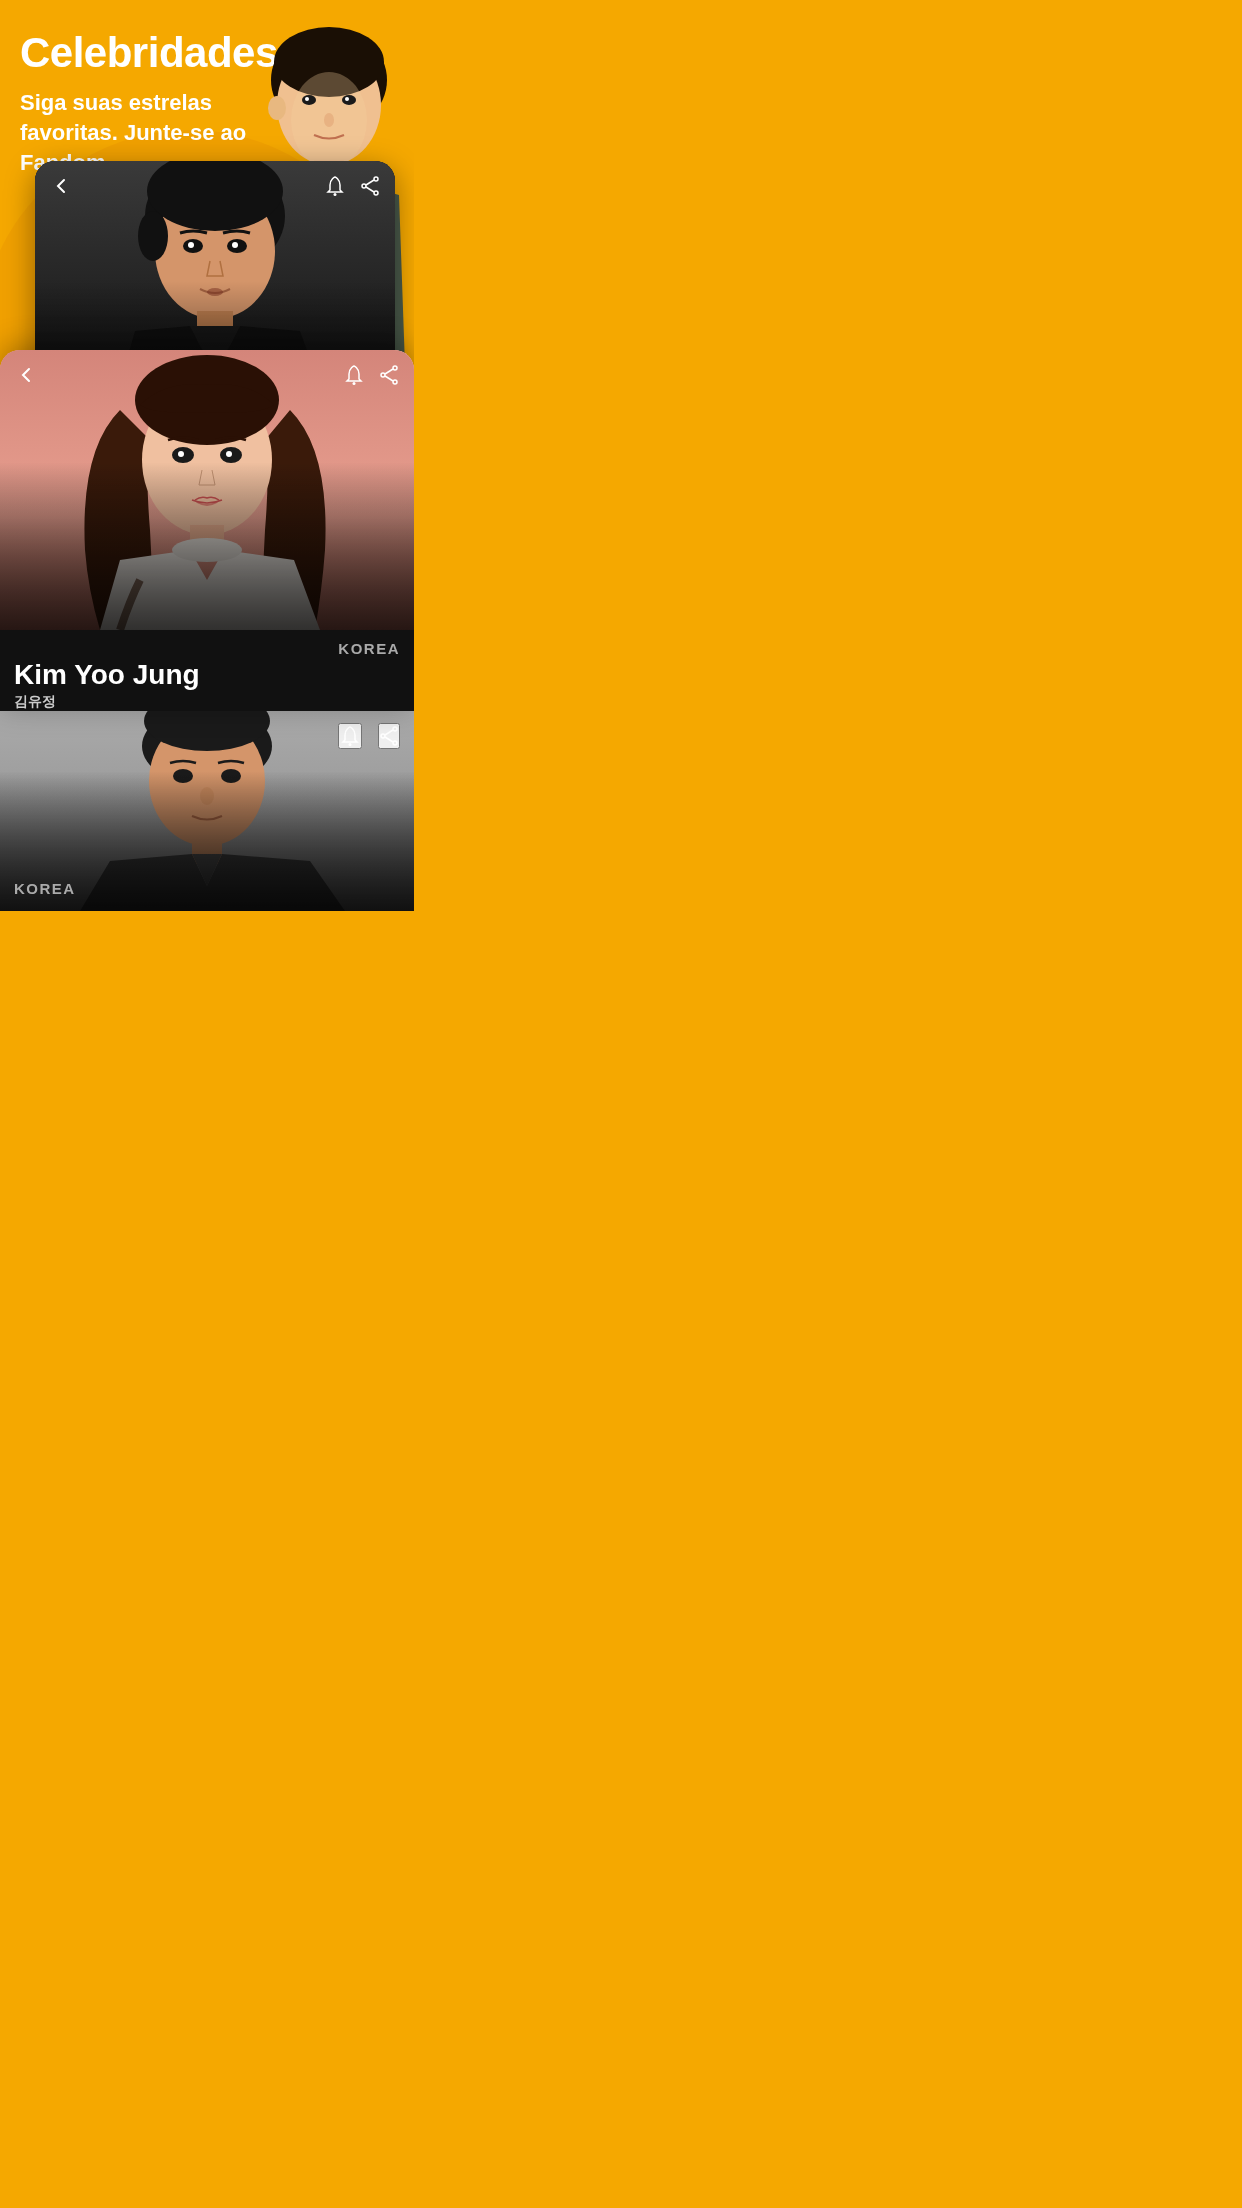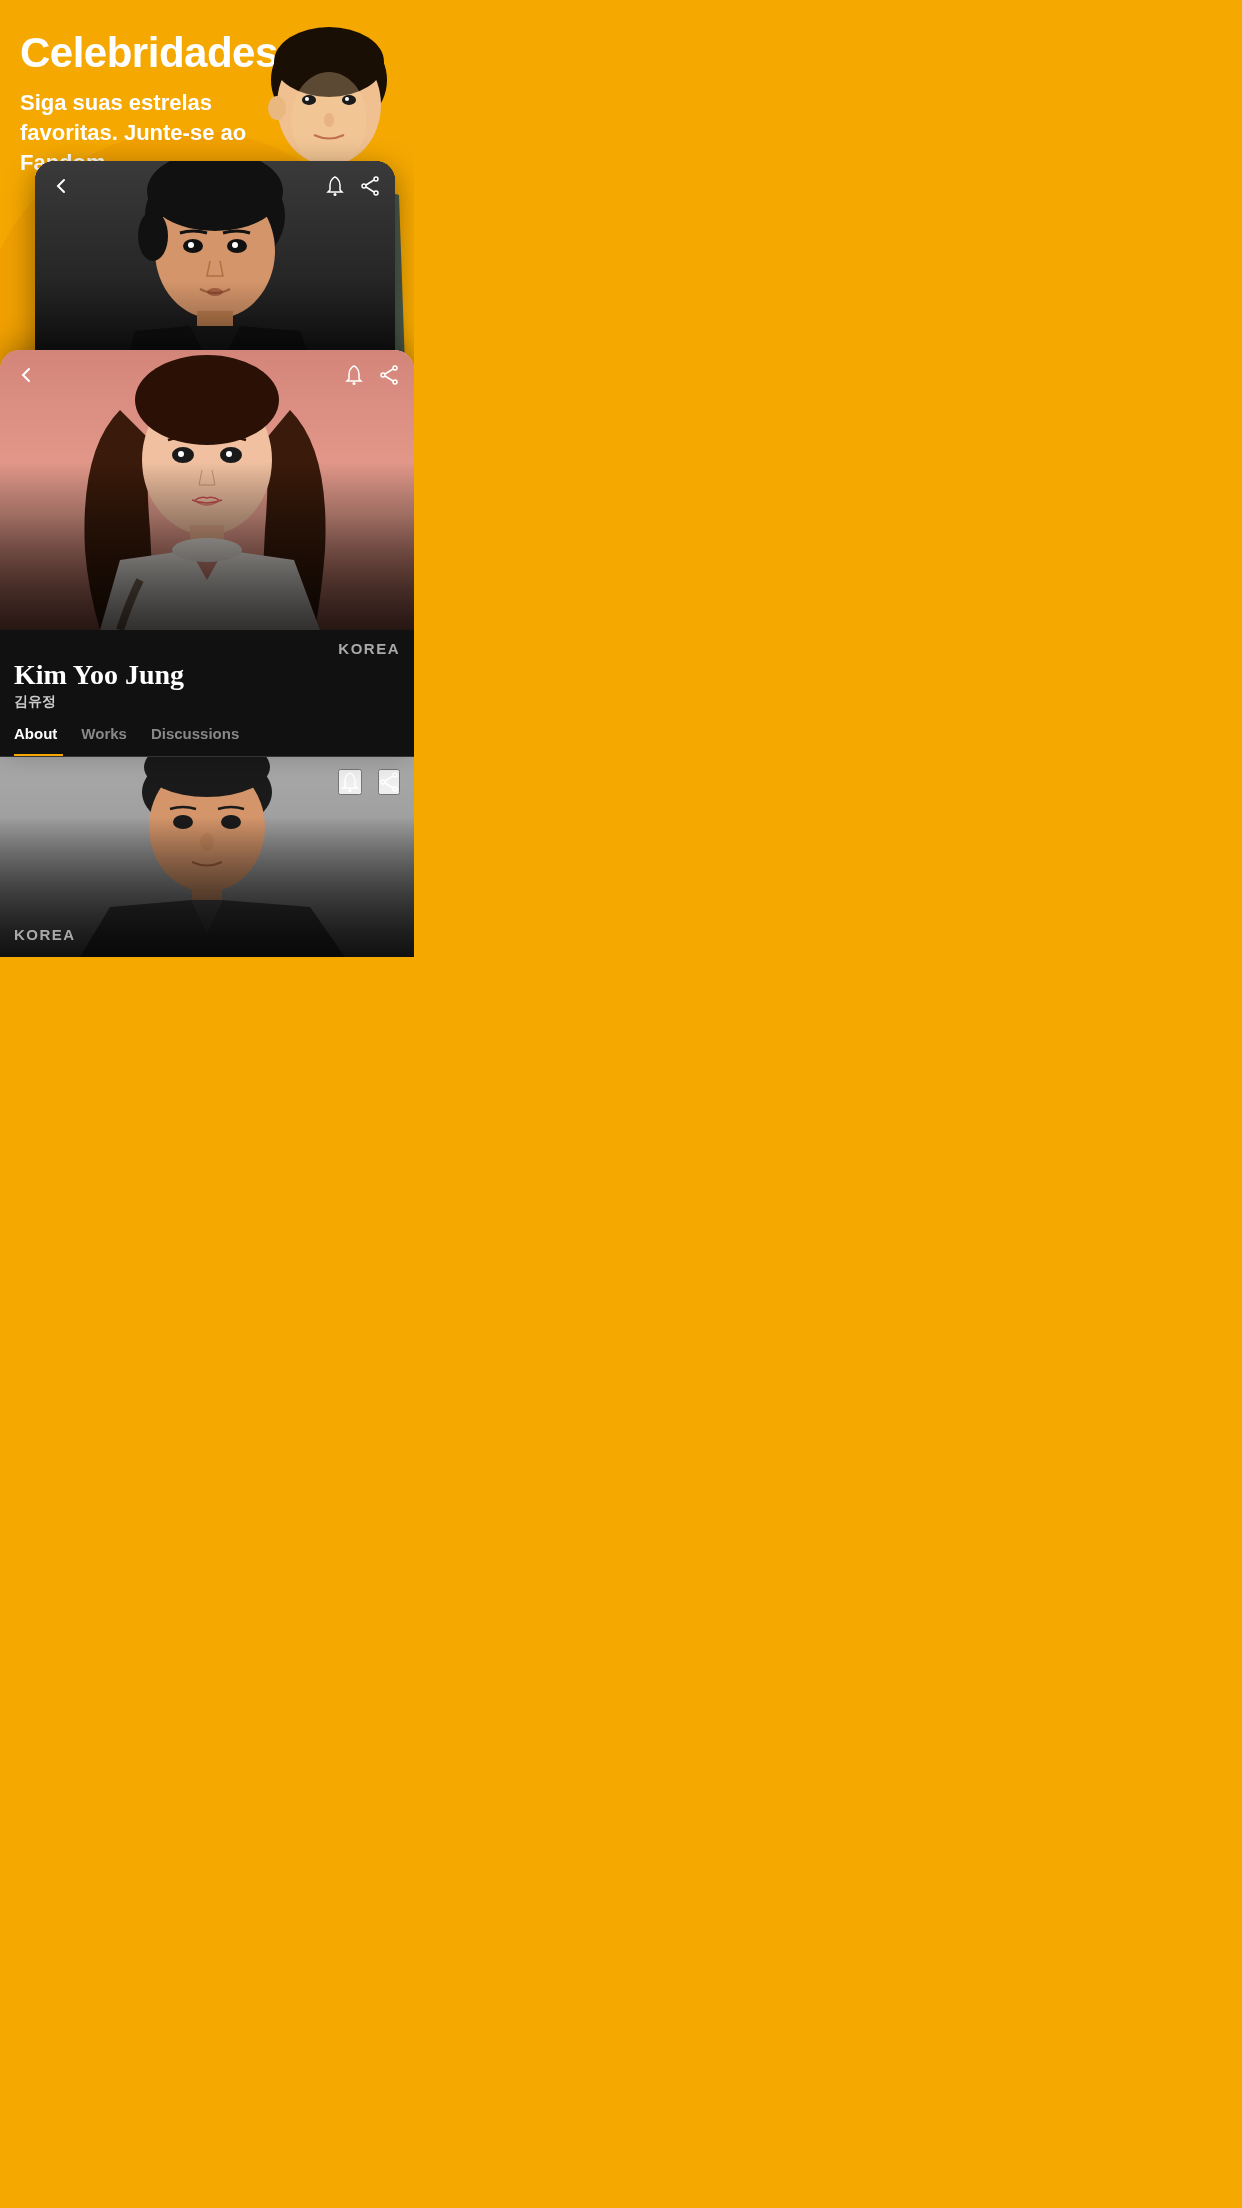--- a/index.html
+++ b/index.html
@@ -488,29 +488,24 @@
           <path d="M195 150 Q207 158 219 150 Q219 154 207 156 Q195 154 195 150Z" fill="#cc5050" opacity="0.6"></path>
 
           <path d="M195 150 Q201 146 207 148 Q213 146 219 150" stroke="#cc5050" stroke-width="1.5" fill="none"></path>
 
           <rect width="414" height="280" fill="url(#kimFade)"></rect>
         </svg>
       </div>
 
       <div class="card-info-dark">
         <div class="card-country">KOREA</div>
-        <div class="card-name" style="font-size:28px;font-family:Liberation Serif, serif;">Kim Yoo Jung</div>
+        <div class="card-name" style="font-size:28px;">Kim Yoo Jung</div>
         <div class="card-name-native">김유정</div>
       </div>
 
-      <div class="tabs-bar">
-        <div class="tab-item active">About</div>
-        <div class="tab-item" style="margin-left:8px;">Works</div>
-        <div class="tab-item" style="margin-left:8px;">Discussions</div>
-      </div>
     </div>
   </div>
 
   <div class="card-bottom">
     <div class="card-image-bottom">
       <svg width="414" height="200" viewBox="0 0 414 200">
         <defs>
           <linearGradient id="bottomBg" x1="0" y1="0" x2="0" y2="1">
             <stop offset="0%" stop-color="#aaaaaa"></stop>
             <stop offset="100%" stop-color="#888888"></stop>

